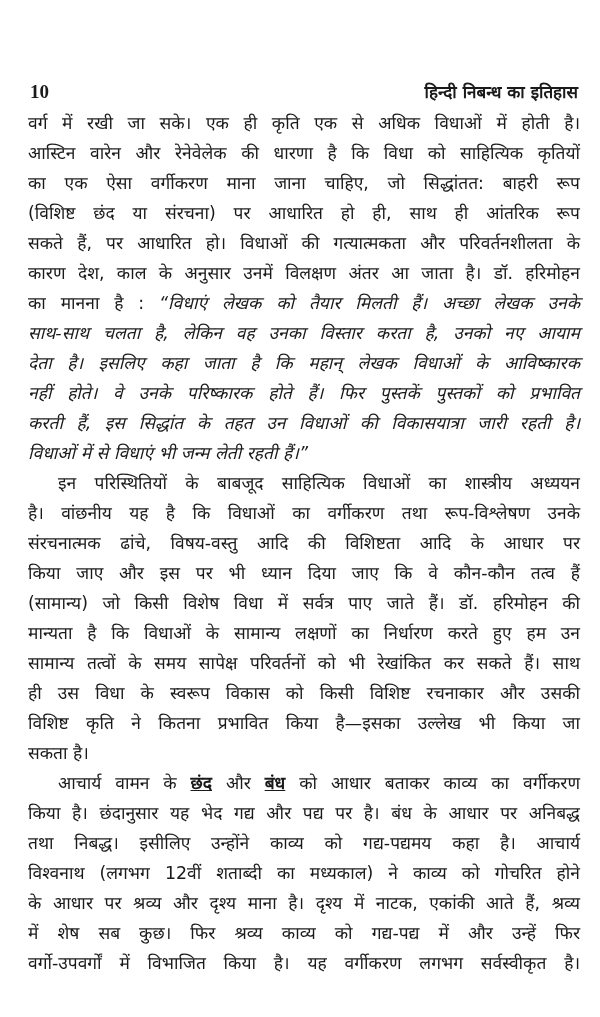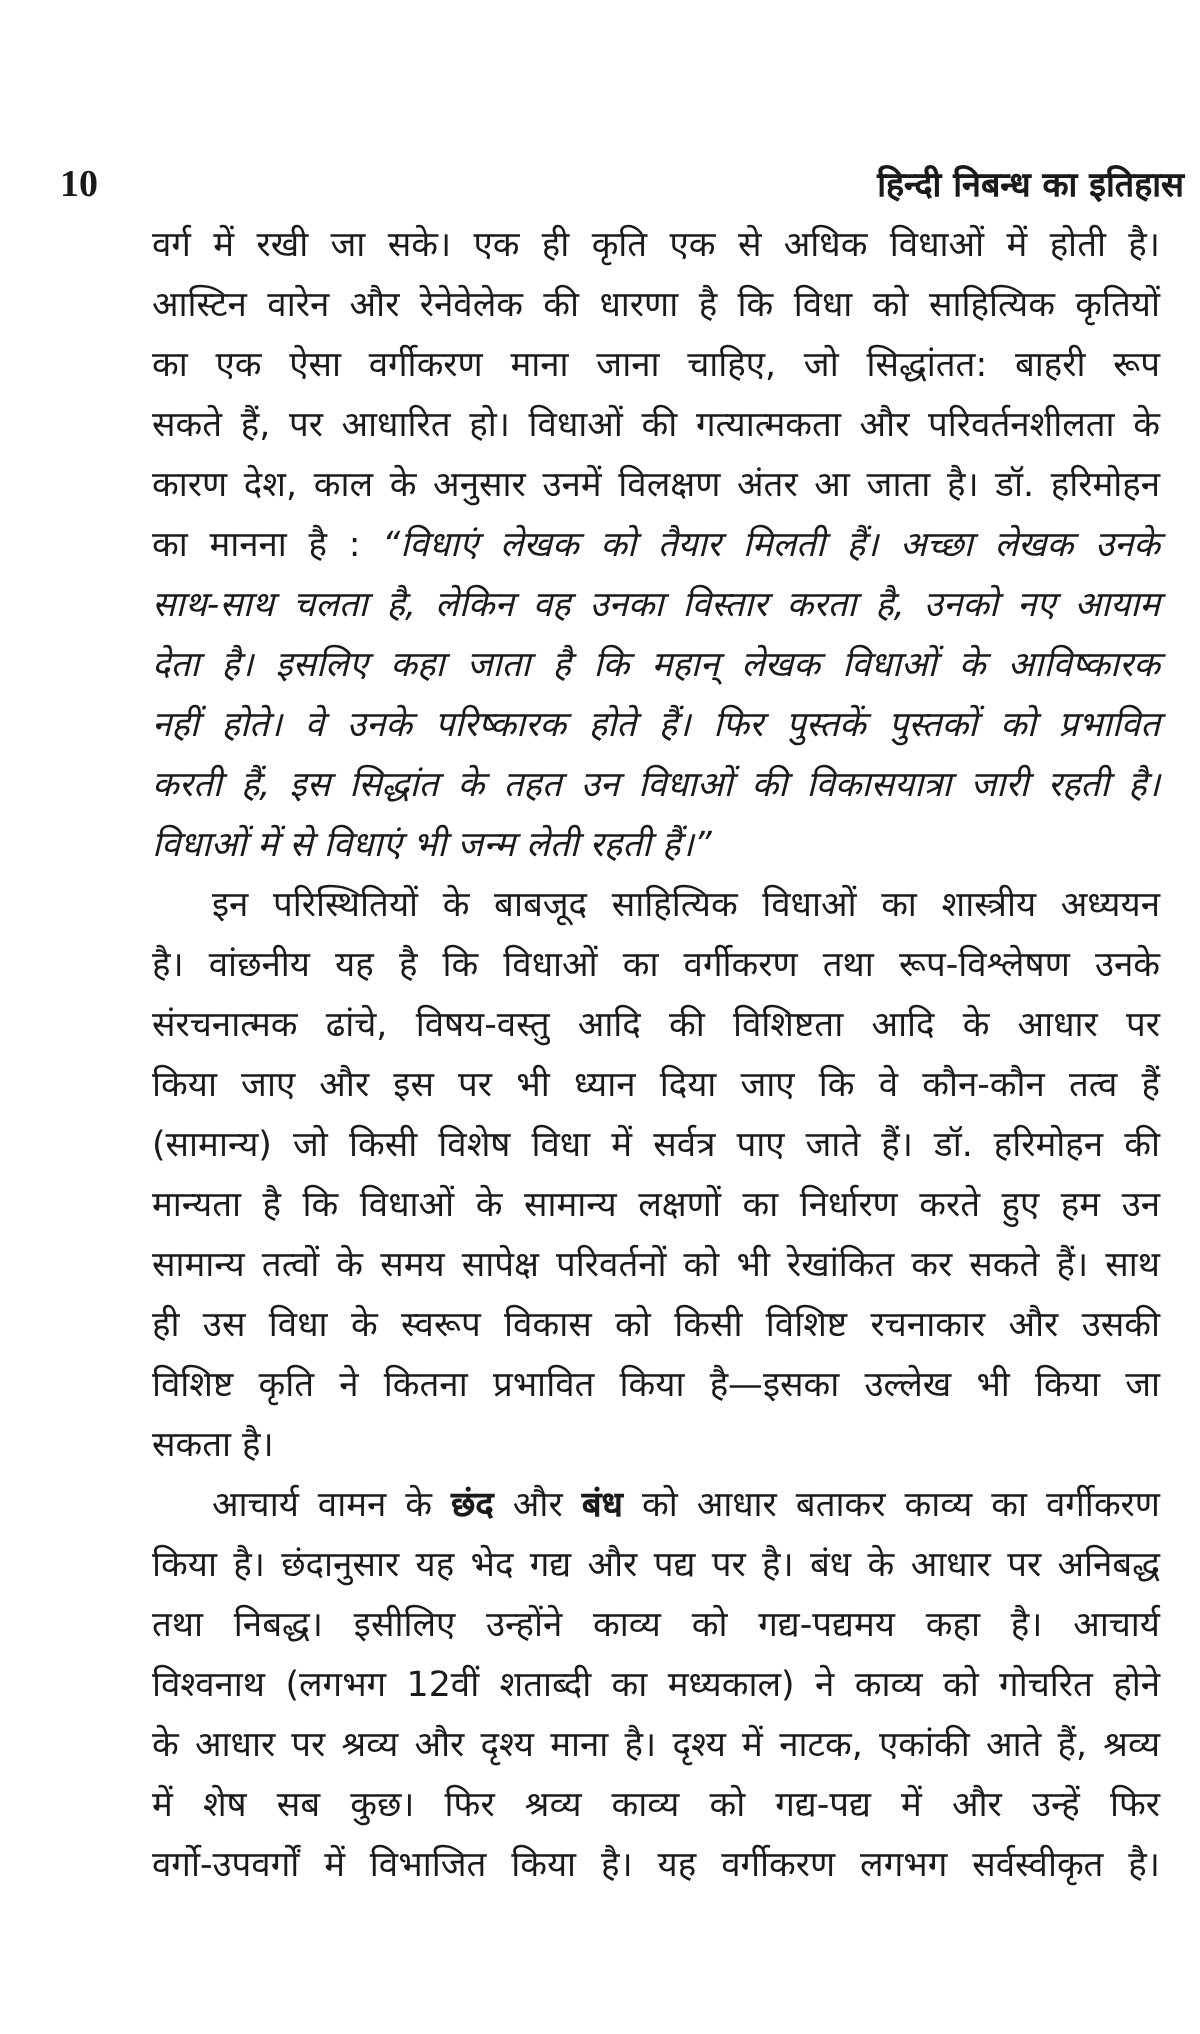--- a/index.html
+++ b/index.html
@@ -3,53 +3,54 @@
 <meta charset="utf-8">
 <style>
   html, body { margin: 0; padding: 0; }
   body {
     width: 600px; height: 1017px; overflow: hidden;
     background: #ffffff; color: #1a1a1a;
     font-family: "DejaVu Sans", "Liberation Sans", sans-serif;
   }
   .page { position: relative; width: 600px; height: 1017px; }
   .header {
-    position: absolute; top: 80px; left: 30px; right: 8px;
+    position: absolute; top: 80px; left: 30px; right: 22px;
     display: flex; justify-content: space-between; align-items: baseline;
   }
   .page-num {
     font-family: "Liberation Serif", "DejaVu Serif", serif;
     font-weight: bold; font-size: 19px;
   }
   .running-title { font-weight: bold; font-size: 17px; }
   .body {
     position: absolute; top: 108px; left: 28px; right: 20px;
     font-size: 17.4px; line-height: 30px; text-align: justify;
   }
-  .line { display: block; white-space: nowrap; text-align-last: justify; text-align: justify; margin-left: 48px; }
+  .line { display: block; white-space: nowrap; text-align-last: justify; text-align: justify; }
   .line.last { text-align-last: left; }
   .indent { padding-left: 30px; }
   em { font-style: italic; }
-  b { font-weight: bold; }
+  b { font-weight: bold; text-decoration: underline; }
 </style>
 </head>
 <body>
 
 <div class="page">
   <div class="header">
     <span class="page-num">10</span>
     <span class="running-title">हिन्दी निबन्ध का इतिहास</span>
   </div>
 
   <div class="body">
 
     <div>
       <span class="line">वर्ग में रखी जा सके। एक ही कृति एक से अधिक विधाओं में होती है।</span>
       <span class="line">आस्टिन वारेन और रेनेवेलेक की धारणा है कि विधा को साहित्यिक कृतियों</span>
       <span class="line">का एक ऐसा वर्गीकरण माना जाना चाहिए, जो सिद्धांतत: बाहरी रूप</span>
+      <span class="line">(विशिष्ट छंद या संरचना) पर आधारित हो ही, साथ ही आंतरिक रूप</span>
       <span class="line">सकते हैं, पर आधारित हो। विधाओं की गत्यात्मकता और परिवर्तनशीलता के</span>
       <span class="line">कारण देश, काल के अनुसार उनमें विलक्षण अंतर आ जाता है। डॉ. हरिमोहन</span>
       <span class="line"><span>का मानना है : </span><em>“विधाएं लेखक को तैयार मिलती हैं। अच्छा लेखक उनके</em></span>
       <em class="line">साथ-साथ चलता है, लेकिन वह उनका विस्तार करता है, उनको नए आयाम</em>
       <em class="line">देता है। इसलिए कहा जाता है कि महान् लेखक विधाओं के आविष्कारक</em>
       <em class="line">नहीं होते। वे उनके परिष्कारक होते हैं। फिर पुस्तकें पुस्तकों को प्रभावित</em>
       <em class="line">करती हैं, इस सिद्धांत के तहत उन विधाओं की विकासयात्रा जारी रहती है।</em>
       <em class="line last">विधाओं में से विधाएं भी जन्म लेती रहती हैं।”</em>
     </div>
 

